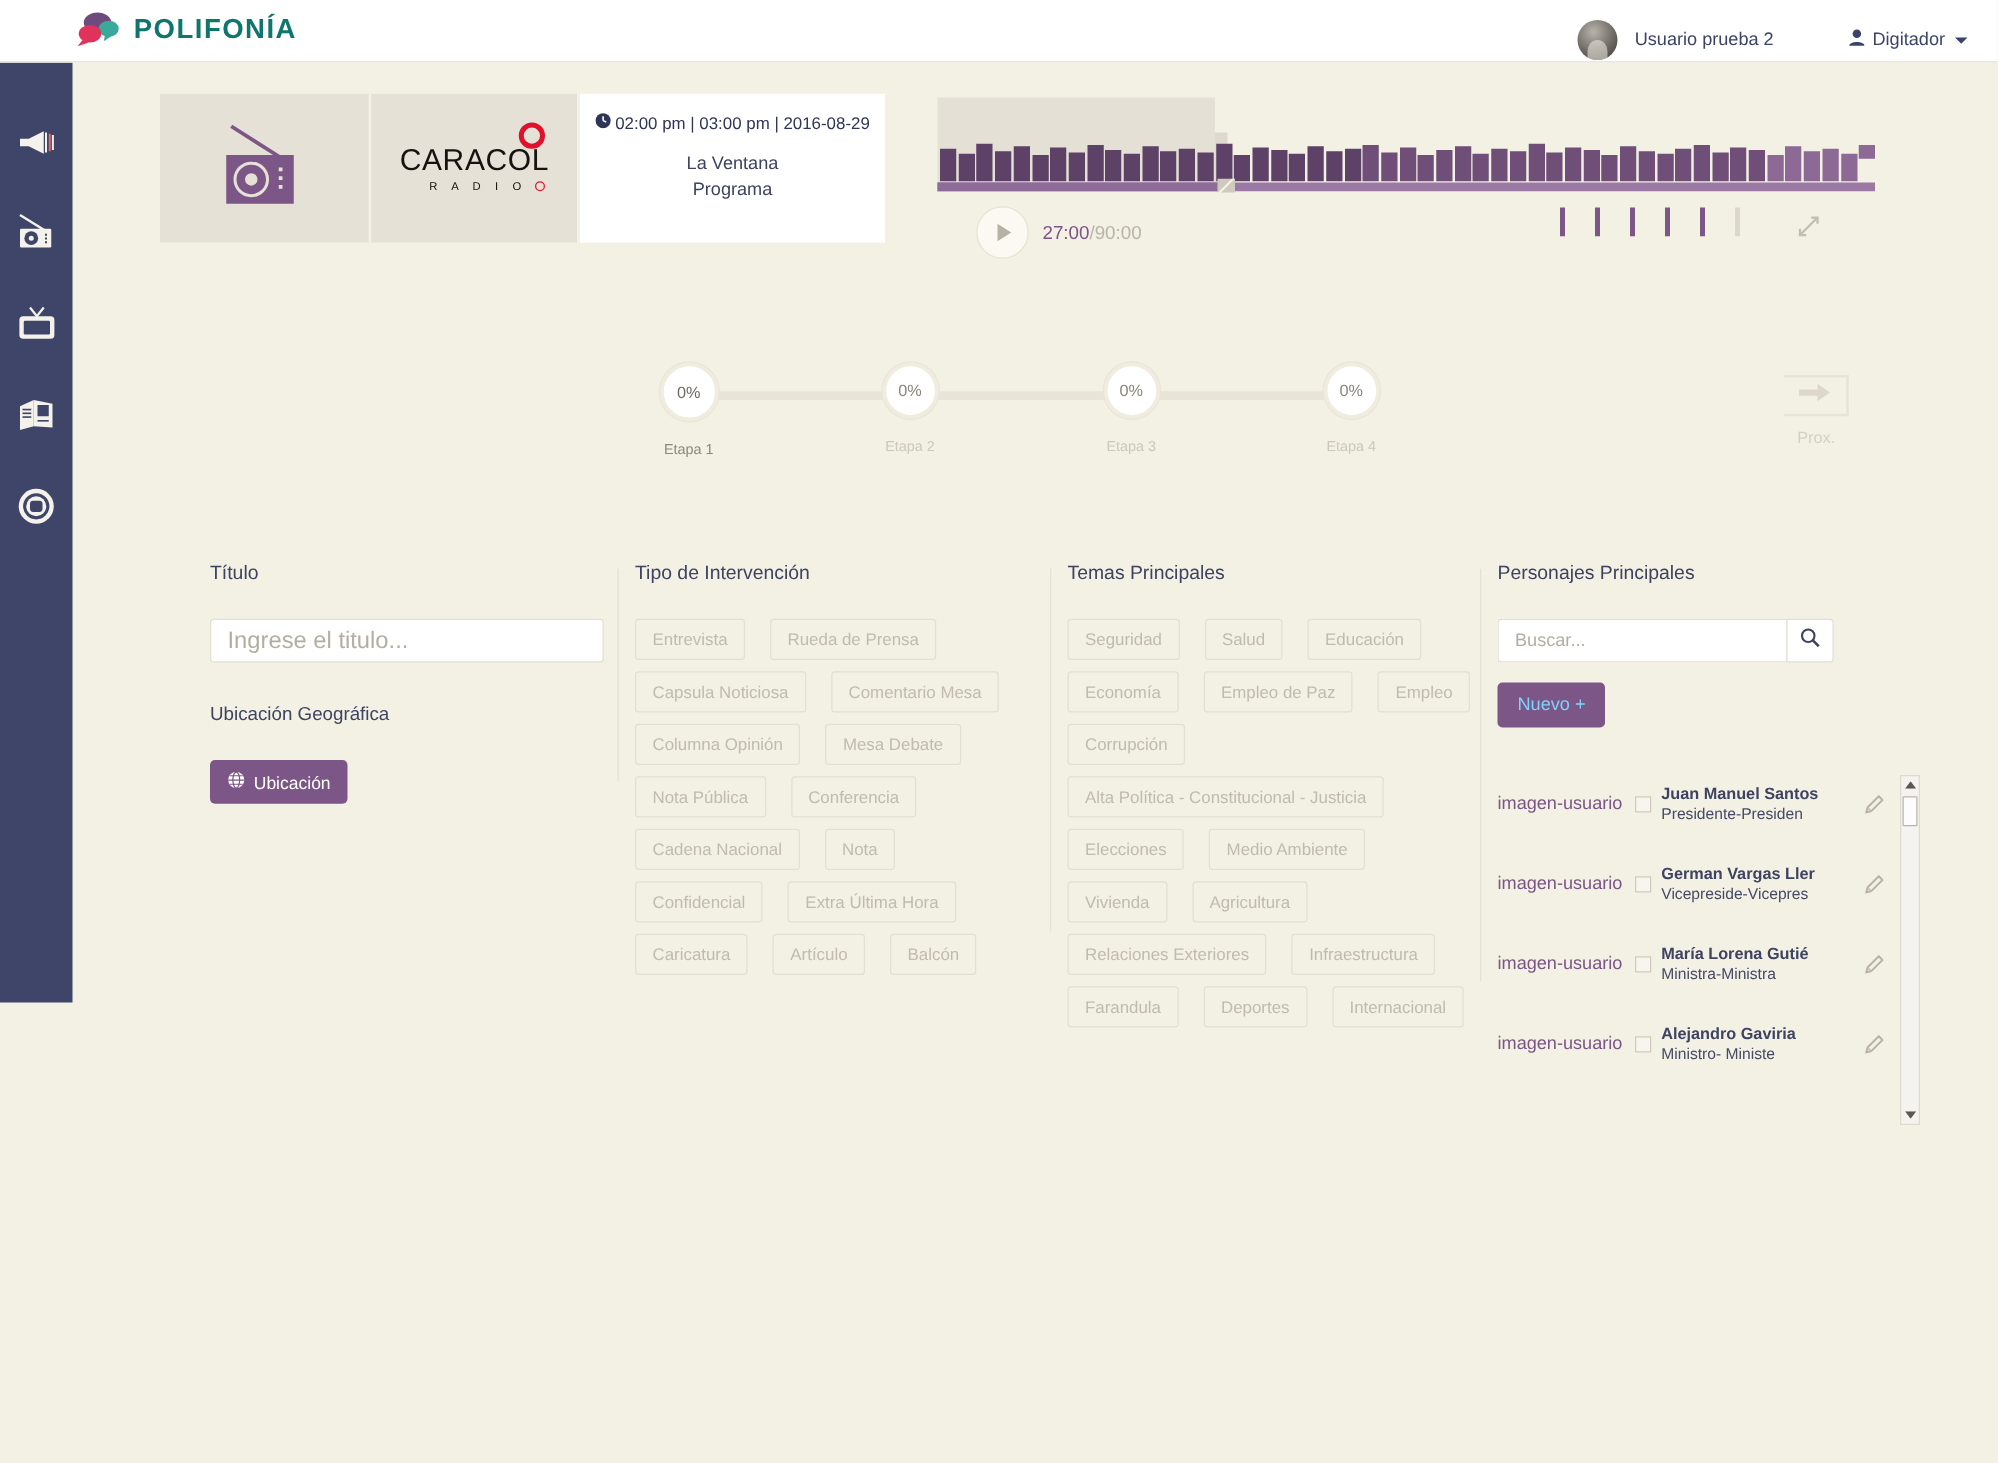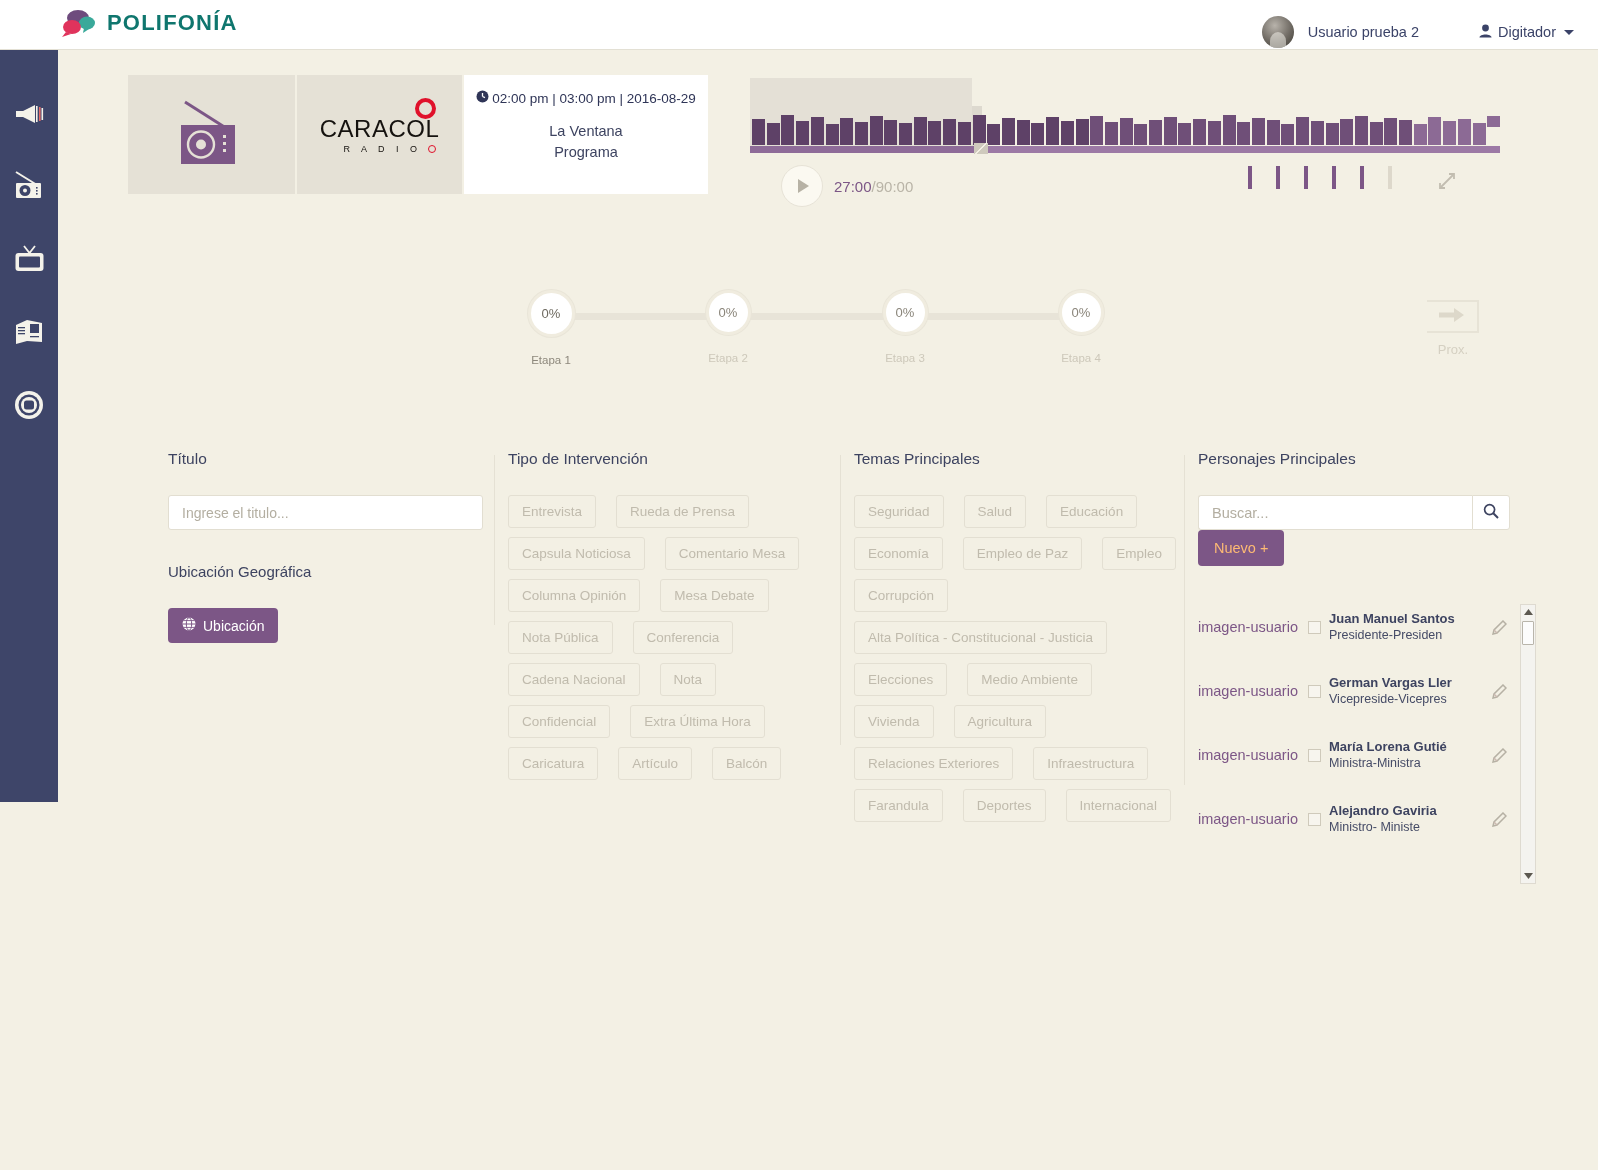--- a/index.html
+++ b/index.html
@@ -214,21 +214,21 @@
   .col-title { font-size: 15.5px; color: #3d4360; margin-bottom: 27px; }
   .col-divider {
     position: absolute; left: 0; top: 5px;
     width: 1px; background: #e5e1d4;
   }
 
   .col-titulo { left: 168px; width: 320px; }
   .text-input {
     width: 315px; height: 35px;
     border: 1px solid #e2ded1; background: #ffffff; border-radius: 3px;
-    padding: 0 13px; font-size: 14px; color: #ec4899;
+    padding: 0 13px; font-size: 19px; color: #ec4899;
     font-family: "Liberation Sans", sans-serif;
     outline: none;
   }
   .text-input::placeholder { color: #b3aea1; }
   .sub-label { margin-top: 33px; font-size: 15px; color: #3d4360; }
   .btn-purple {
     margin-top: 28px;
     display: inline-flex; align-items: center; gap: 7px;
     background: #7c5686; color: #ffffff;
     border: none; border-radius: 4px;
@@ -243,38 +243,39 @@
   .tagwrap { display: flex; flex-wrap: wrap; gap: 9px 20px; width: 330px; }
   .tag {
     border: 1px solid #e3dfd2; background: transparent;
     border-radius: 3px; padding: 8px 13px;
     font-size: 13.5px; color: #c0bbad;
     cursor: pointer; white-space: nowrap;
     font-family: "Liberation Sans", sans-serif;
   }
 
   
-  .search-row { display: flex; width: 312px; }
+  .search-row { display: flex; width: 269px; }
   .search-input {
     flex: 1; height: 35px;
     border: 1px solid #e2ded1; border-right: none; background: #fff;
     border-radius: 3px 0 0 3px; padding: 0 13px;
     font-size: 14.5px; color: #3d4360; outline: none;
     font-family: "Liberation Sans", sans-serif;
   }
   .search-input::placeholder { color: #b3aea1; }
   .search-btn {
     width: 38px; height: 35px;
     background: #fff; border: 1px solid #e2ded1;
     border-radius: 0 3px 3px 0;
     display: flex; align-items: center; justify-content: center;
     cursor: pointer;
   }
   .btn-nuevo {
-    background: #7c5686; color: #fdba74; border: none; border-radius: 4px;
+    margin-top: 16px;
+    background: #7c5686; color: #7dd3fc; border: none; border-radius: 4px;
     padding: 10px 16px; font-size: 14.5px; cursor: pointer;
     font-family: "Liberation Sans", sans-serif;
   }
   .people-list {
     position: relative; margin-top: 29px;
     width: 312px; height: 280px;
   }
   .person {
     position: relative; height: 64px;
     display: flex; align-items: center;

